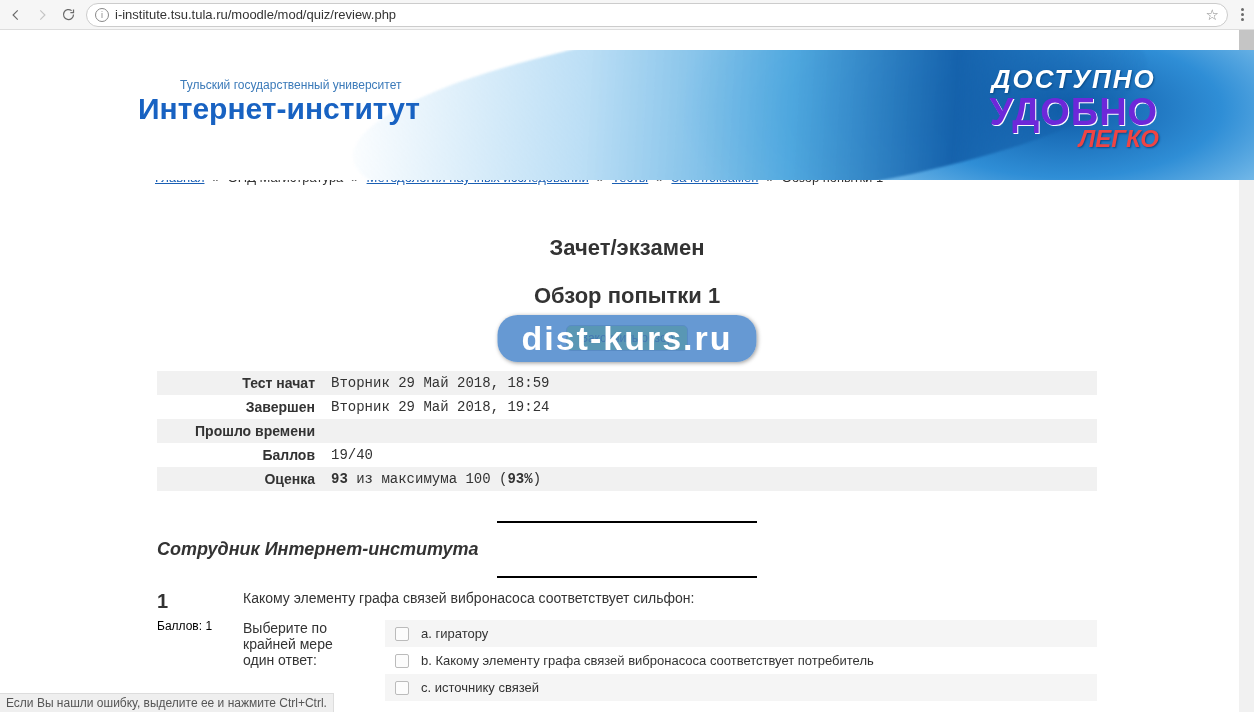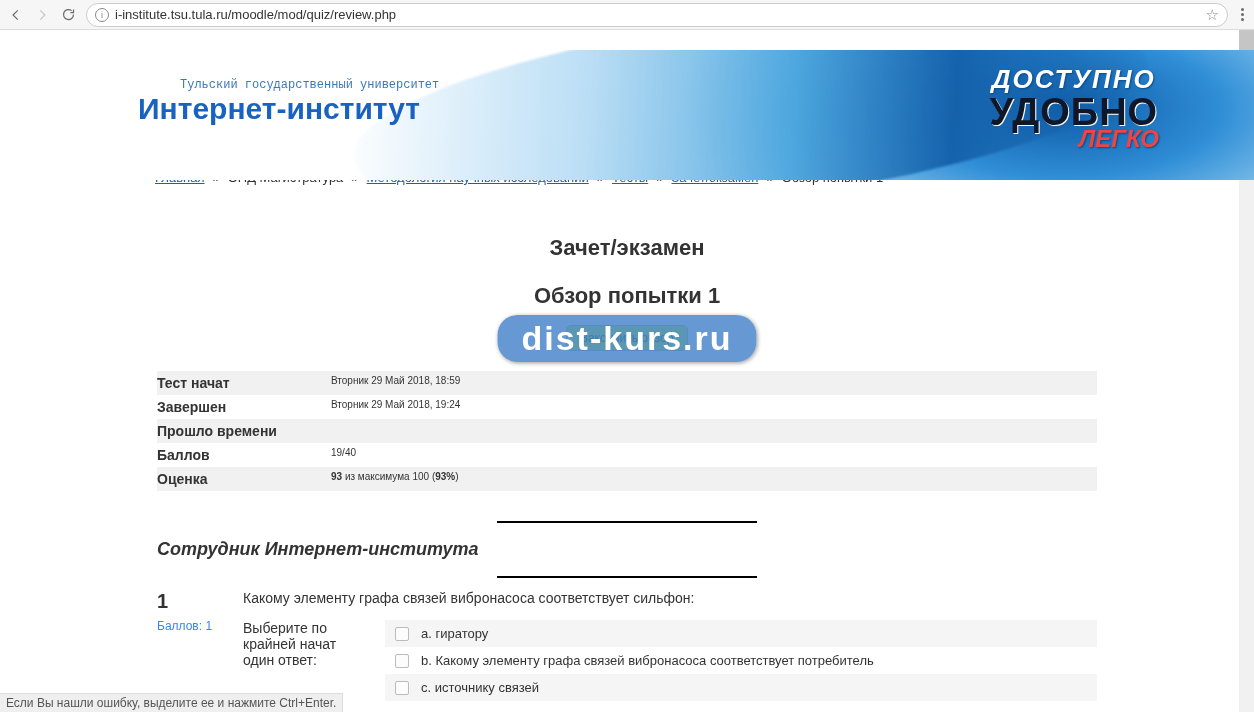--- a/index.html
+++ b/index.html
@@ -30,25 +30,25 @@
       background: radial-gradient(ellipse 520px 230px at 85% 45%, #0e5aa6 0%, #2f8ed6 30%, #8ec9ef 55%, rgba(255,255,255,0) 75%);
     }
     .banner-swirl {
       position: absolute; top: -30px; left: 350px; width: 800px; height: 180px;
       background: linear-gradient(100deg, rgba(255,255,255,0) 0%, rgba(170,214,243,0.8) 30%, rgba(72,164,221,0.9) 55%, rgba(20,96,170,0.95) 75%, rgba(255,255,255,0) 100%);
       border-radius: 50%;
       transform: rotate(-7deg);
       filter: blur(1px);
     }
     .logo-block { position: absolute; left: 138px; top: 28px; }
-    .logo-sub { color: #3b7ab9; font-size: 12px; margin-left: 42px; margin-bottom: 2px; font-family: Liberation Mono, monospace; }
+    .logo-sub { color: #3b7ab9; font-size: 12px; margin-left: 42px; margin-bottom: 2px; }
     .logo-main { color: #1862c2; font-size: 30px; font-weight: bold; line-height: 1; }
     .slogan { position: absolute; right: 95px; top: 14px; text-align: center; }
     .slogan-line1 { color: #fff; font-size: 26px; font-weight: bold; letter-spacing: 2px; font-style: italic; text-shadow: 1px 1px 2px #0a4b88; }
-    .slogan-line2 { color: #0f172a; font-size: 38px; font-weight: 900; letter-spacing: 1px; text-shadow: 1px 1px 0 #fff; line-height: 0.9; }
+    .slogan-line2 { color: #6d28d9; font-size: 38px; font-weight: 900; letter-spacing: 1px; text-shadow: 1px 1px 0 #fff; line-height: 0.9; }
     .slogan-line3 { color: #ef4444; font-size: 24px; font-weight: bold; font-style: italic; text-shadow: 1px 1px 2px #0a4b88; margin-left: 90px; line-height: 0.8; }
 
     
     .breadcrumb { margin-left: 155px; margin-top: -10px; font-size: 13px; display: flex; align-items: center; flex-wrap: wrap; gap: 8px; }
     .breadcrumb a { color: #1a5fb4; text-decoration: underline; }
     .breadcrumb .plain { color: #333; }
     .breadcrumb .sep { color: #555; }
     .breadcrumb .current { color: #333; }
 
     
@@ -72,32 +72,32 @@
       border-radius: 20px;
       box-shadow: 1px 1px 4px rgba(0,0,0,0.4);
       pointer-events: none;
       white-space: nowrap;
     }
 
     
     .summary { width: 100%; margin: 0 auto 30px; }
     .summary-row { display: flex; padding: 4px 0; }
     .summary-row:nth-child(odd) { background: #f1f1f1; }
-    .summary-label { width: 170px; padding-right: 12px; font-weight: bold; font-size: 14px; }
-    .summary-val { flex: 1; font-size: 10px; padding-left: 4px; }
+    .summary-label { width: 170px; text-align: right; padding-right: 12px; font-weight: bold; font-size: 14px; padding-left: 36px; }
+    .summary-val { flex: 1; font-size: 14px; padding-left: 4px; font-family: Liberation Mono, monospace; }
     .summary-val b { font-weight: bold; }
 
     .hr-short { width: 260px; height: 2px; background: #000; margin: 16px auto 16px; border: none; }
     .user-name { font-size: 18px; font-style: italic; font-weight: bold; margin: 8px 0 16px 0; }
 
     
     .question { display: flex; gap: 18px; margin-top: -4px; }
     .q-side { width: 68px; }
     .q-num { font-size: 20px; font-weight: bold; }
-    .q-points { font-size: 12px; color: #3b82f6; margin-top: 6px; }
+    .q-points { font-size: 12px; color: #000000; margin-top: 6px; }
     .q-body { flex: 1; }
     .q-text { font-size: 14px; margin-bottom: 14px; }
     .q-choose-wrap { display: flex; gap: 22px; }
     .q-choose { width: 120px; font-size: 14px; }
     .q-options { flex: 1; }
     .q-opt { display: flex; align-items: center; gap: 12px; padding: 6px 10px; font-size: 13px; }
     .q-opt:nth-child(odd) { background: #f5f5f5; }
     .q-opt:nth-child(even) { background: #fff; }
     .q-check { width: 14px; height: 14px; border: 1px solid #bbb; border-radius: 2px; background: #fcfcfc; }
 
@@ -208,34 +208,34 @@
     <hr class="hr-short">
 
     <div class="question">
       <div class="q-side">
         <div class="q-num">1</div>
         <div class="q-points">Баллов: 1</div>
       </div>
       <div class="q-body">
         <div class="q-text">Какому элементу графа связей вибронасоса соответствует сильфон:</div>
         <div class="q-choose-wrap">
-          <div class="q-choose">Выберите по крайней начат один ответ:</div>
+          <div class="q-choose">Выберите по крайней мере один ответ:</div>
           <div class="q-options">
             <div class="q-opt">
               <span class="q-check"></span>
               <span>a. гиратору</span>
             </div>
             <div class="q-opt">
               <span class="q-check"></span>
               <span>b. Какому элементу графа связей вибронасоса соответствует потребитель</span>
             </div>
             <div class="q-opt">
               <span class="q-check"></span>
               <span>c. источнику связей</span>
             </div>
           </div>
         </div>
       </div>
     </div>
   </div>
 
-  <div class="footer-hint">Если Вы нашли ошибку, выделите ее и нажмите Ctrl+Enter.</div>
+  <div class="footer-hint">Если Вы нашли ошибку, выделите ее и нажмите Ctrl+Ctrl.</div>
 </div>
 
 </body></html>

